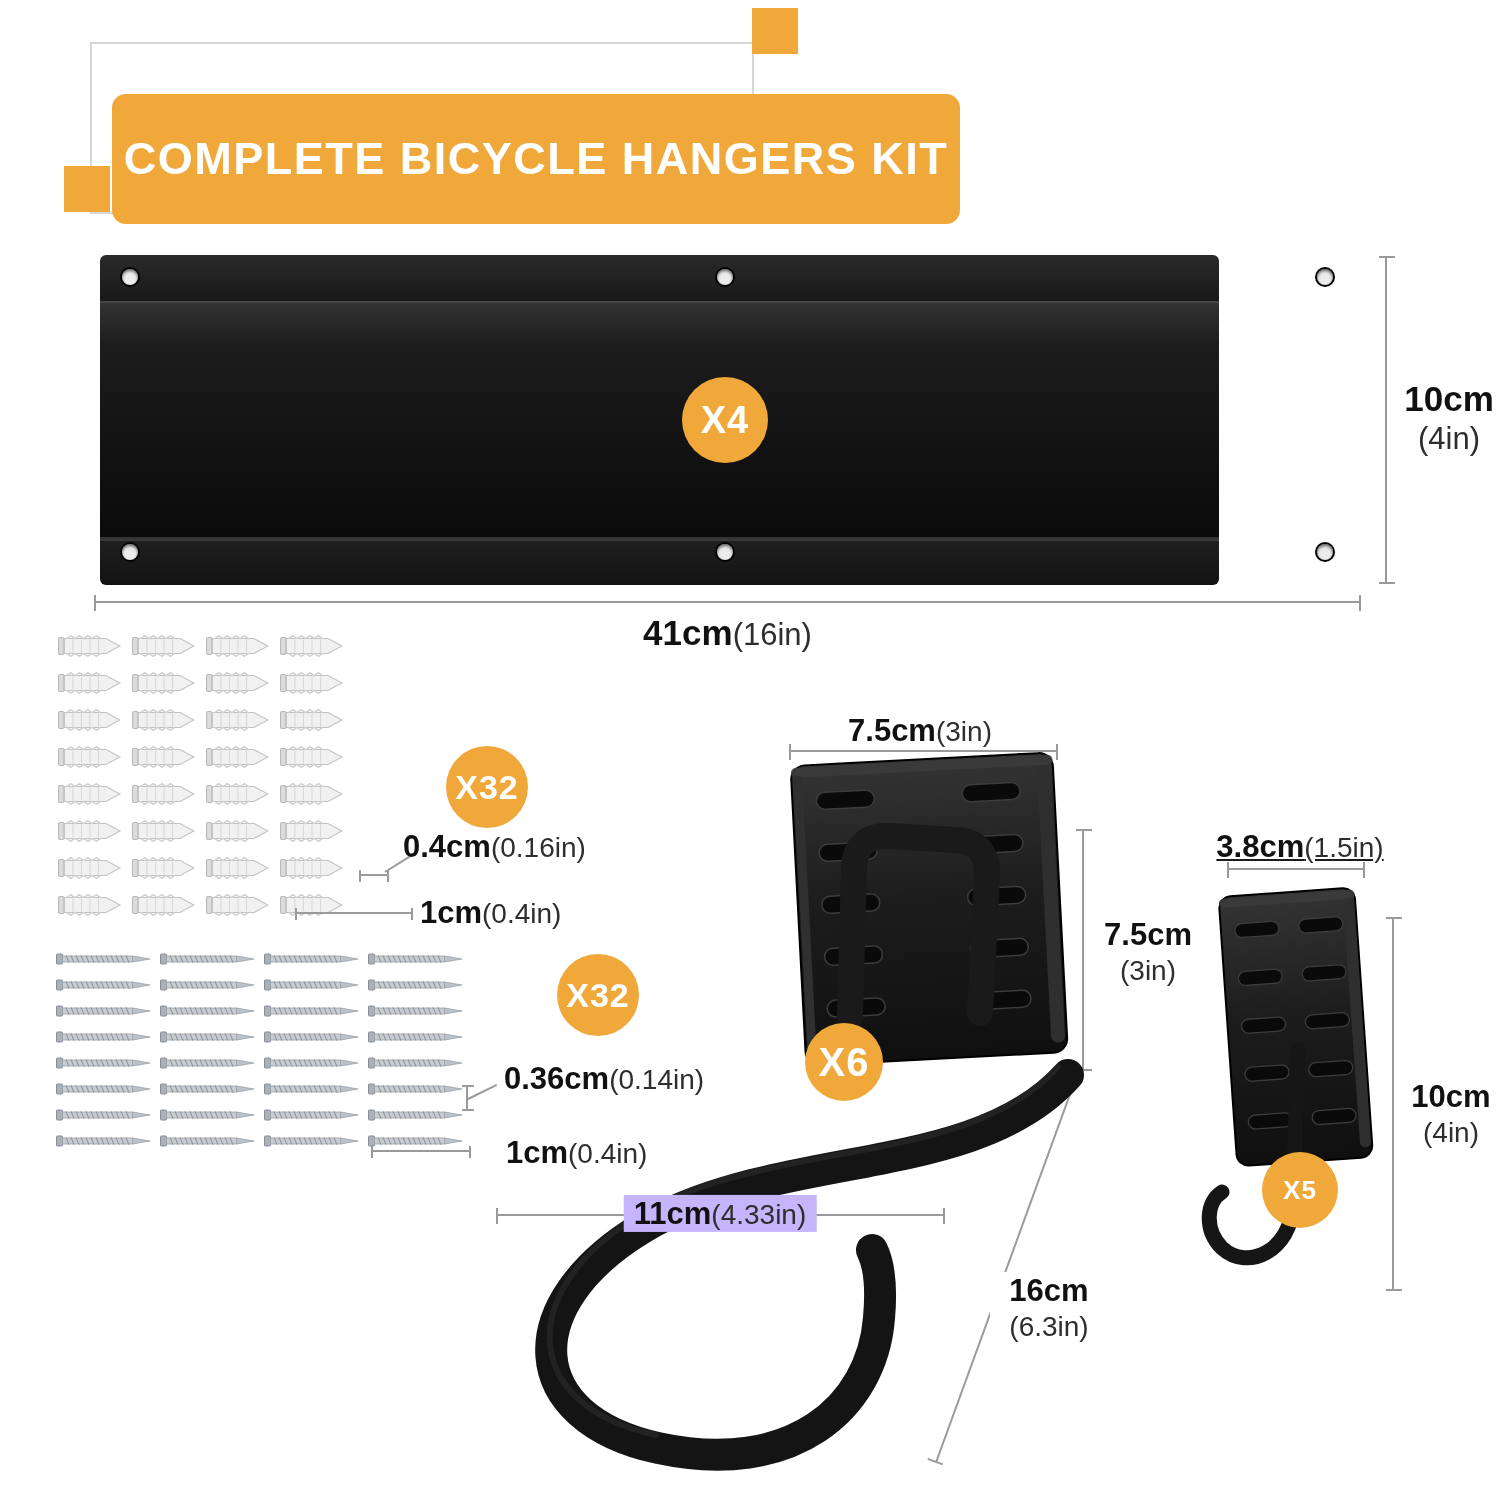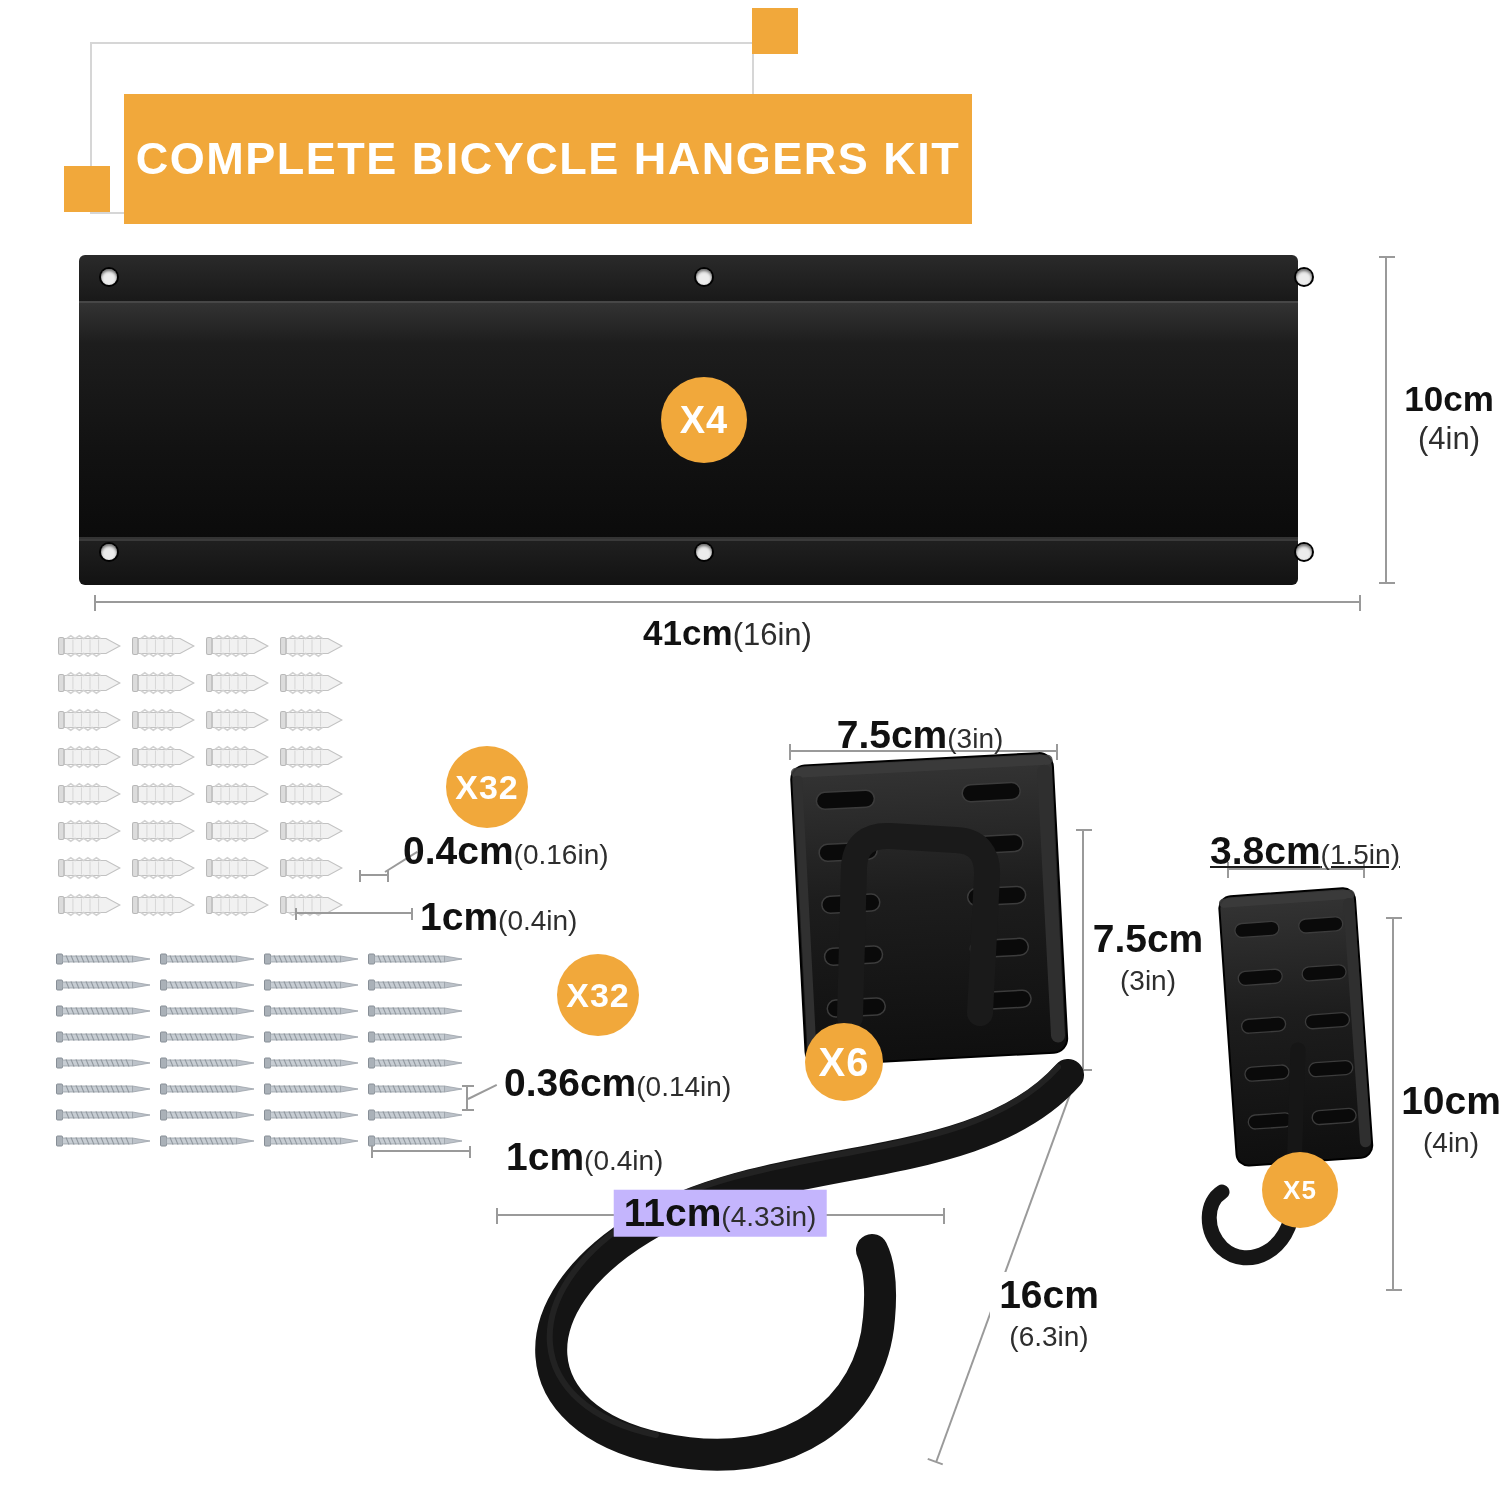--- a/index.html
+++ b/index.html
@@ -6,27 +6,27 @@
   .canvas{
     position:relative;width:1500px;height:1500px;background:#fff;overflow:hidden;
     font-family:"Liberation Sans",sans-serif; --accent:#F1A83B;
   }
   
   .frame{position:absolute;left:90px;top:42px;width:660px;height:168px;border:2px solid #d6d6d6;z-index:0;}
   .sq{position:absolute;background:var(--accent);z-index:2;}
   .sq-top{left:752px;top:8px;width:46px;height:46px;}
   .sq-left{left:64px;top:166px;width:46px;height:46px;}
   .banner{
-    position:absolute;left:124px;top:94px;width:848px;height:130px;background:var(--accent);
-    display:flex;align-items:center;justify-content:center;z-index:1;
+    position:absolute;left:112px;top:94px;width:848px;height:130px;background:var(--accent);
+    display:flex;align-items:center;justify-content:center;z-index:1;border-radius:14px;
   }
   .banner h1{margin:0;color:#fff;font-size:45px;font-weight:700;letter-spacing:1.5px;white-space:nowrap;}
 
   
-  .rail{position:absolute;left:79px;top:255px;width:1219px;height:330px;z-index:1;text-align:center;}
+  .rail{position:absolute;left:100px;top:255px;width:1119px;height:330px;z-index:1;text-align:center;}
   .rail-top{position:absolute;left:0;top:0;right:0;height:46px;background:linear-gradient(180deg,#2a2a2a,#191919);border-radius:6px 6px 0 0;}
   .rail-body{position:absolute;left:0;top:46px;right:0;height:238px;
     background:linear-gradient(180deg,#343434 0%,#1d1d1d 18%,#121212 62%,#0b0b0b 100%);
     box-shadow:inset 0 2px 0 #474747, inset 0 -2px 0 #333;}
   .rail-bottom{position:absolute;left:0;bottom:0;right:0;height:46px;background:linear-gradient(180deg,#202020,#121212);border-radius:0 0 6px 6px;box-shadow:inset 0 2px 0 #3a3a3a;}
   .hole{position:absolute;width:16px;height:16px;border-radius:50%;background:#ececec;
     box-shadow:inset 0 2px 3px rgba(0,0,0,.55), 0 0 0 2px #020202;}
 
   
   .badge{position:absolute;border-radius:50%;background:var(--accent);color:#fff;font-weight:700;
@@ -39,21 +39,21 @@
   .dline-h.sm::before,.dline-h.sm::after{top:-6px;height:12px;}
   .dline-v{position:absolute;border-left:2px solid #9a9a9a;z-index:2;}
   .dline-v::before{content:"";position:absolute;top:-1px;left:-8px;height:2px;width:16px;background:#9a9a9a;}
   .dline-v::after{content:"";position:absolute;bottom:-1px;left:-8px;height:2px;width:16px;background:#9a9a9a;}
   .dline-v.sm::before,.dline-v.sm::after{left:-6px;width:12px;}
   .diag{transform-origin:0 0;}
   .leader{position:absolute;border-top:2px solid #9a9a9a;transform-origin:0 50%;z-index:2;}
 
   
   .dim{position:absolute;z-index:5;color:#1c1c1c;font-size:29px;line-height:1.2;white-space:nowrap;}
-  .dim b{font-weight:700;font-size:39px;color:#111;}
+  .dim b{font-weight:700;font-size:31px;color:#111;}
   .dim span{font-weight:400;font-size:28px;color:#2e2e2e;}
   .dim.lg b{font-size:35px;}
   .dim.lg span{font-size:31px;}
   .dim.stack{text-align:center;}
   .dim.center{text-align:center;}
   .dim.onLine{background:#c4b5fd;padding:0 10px;transform:translate(-50%,-54%);}
   .dim.bg{background:#fff;padding:0 4px;}
 
   
   #anchor-grid{position:absolute;left:58px;top:633px;display:grid;grid-template-columns:repeat(4,64px);gap:11px 10px;z-index:1;}

